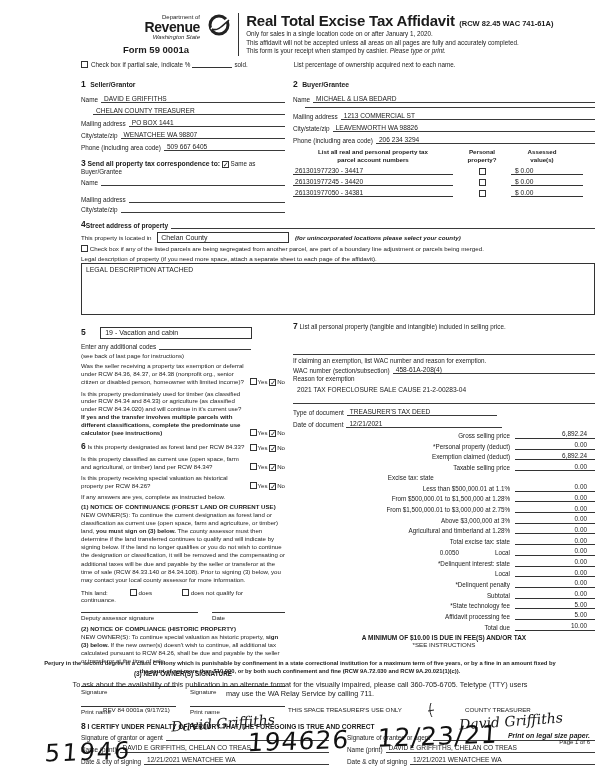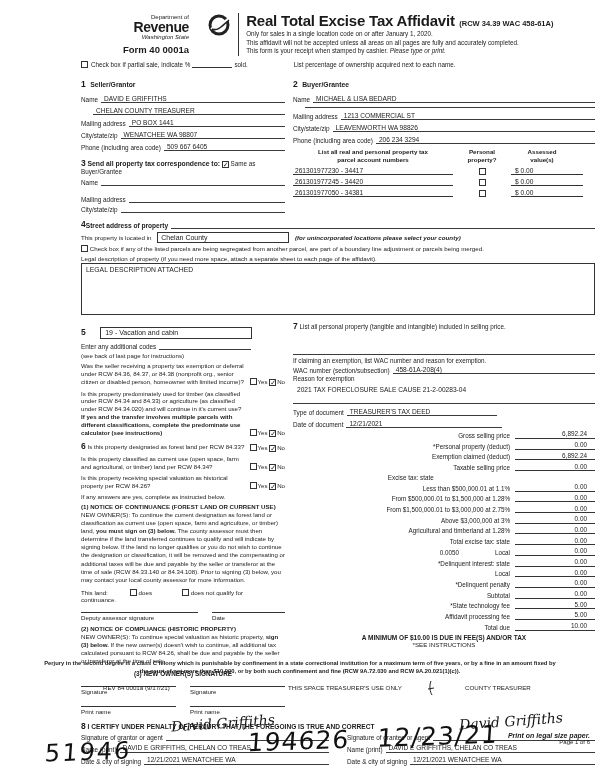--- a/index.html
+++ b/index.html
@@ -4,21 +4,21 @@
 <style>
   * { margin:0; padding:0; box-sizing:border-box; }
   html,body { background:#ffffff; }
   .page { width:600px; height:778px; position:relative; background:#ffffff;
           font-family:"Liberation Sans","DejaVu Sans",sans-serif; color:#1b1b1b; overflow:hidden; }
   .content { position:absolute; left:81px; top:13px; width:514px; }
 
   
   .hdr { display:flex; }
   .logo-block { width:150px; flex:none; }
-  .logo-row { display:flex; justify-content:flex-end; align-items:center; gap:18px; }
+  .logo-row { display:flex; justify-content:flex-end; align-items:center; gap:7px; }
   .logo-text { text-align:right; }
   .dept { font-size:6px; }
   .rev { font-size:14px; font-weight:bold; letter-spacing:-0.4px; line-height:1; }
   .wa { font-size:6px; font-style:italic; }
   .formno { font-size:9.5px; font-weight:bold; margin-top:3px; text-align:center; }
   .vbar { width:1.2px; background:#333; margin:0 7px; }
   .titleline { line-height:1.05; }
   .title { font-size:15px; font-weight:bold; letter-spacing:-0.2px; }
   .rcw { font-size:7.5px; font-weight:bold; }
   .sub { font-size:6.3px; line-height:1.4; }
@@ -110,27 +110,27 @@
             <div class="wa i">Washington State</div>
           </div>
           <span>
             <svg width="24" height="24" viewBox="0 0 24 24">
               <circle cx="12" cy="12" r="9" fill="none" stroke="#222" stroke-width="3"></circle>
               <path d="M4 15 C 10 18, 16 10, 21 6" stroke="#fff" stroke-width="2.5" fill="none"></path>
               <path d="M5 16 C 11 19, 17 11, 22 7" stroke="#222" stroke-width="1.6" fill="none"></path>
             </svg>
           </span>
         </div>
-        <div class="formno">Form 40 0001a</div>
+        <div class="formno">Form 59 0001a</div>
       </div>
       <div class="vbar"></div>
       <div class="title-block">
         <div class="titleline">
           <span class="title">Real Total Excise Tax Affidavit</span>
-          <span class="rcw">(RCW 34.39 WAC 458-61A)</span>
+          <span class="rcw">(RCW 82.45 WAC 741-61A)</span>
         </div>
         <div class="sub">Only for sales in a single location code on or after January 1, 2020.</div>
         <div class="sub">This affidavit will not be accepted unless all areas on all pages are fully and accurately completed.</div>
         <div class="sub"><span>This form is your receipt when stamped by cashier. </span><span class="i">Please type or print.</span></div>
       </div>
     </div>
 
     <div class="toprow">
       <span class="cb"></span>
       <span style="margin-left:3px">Check box if partial sale, indicate %</span>
@@ -456,20 +456,21 @@
             </div>
         </div>
       </div>
       <span class="script" style="left:90px; top:-6px">David Griffiths</span>
       <span class="script" style="left:378px; top:-8px">David Griffiths</span>
     </div>
   </div>
 
   <div class="foot">
     <div class="perjury"><span class="b">Perjury in the second degree</span><span> is a class C felony which is punishable by confinement in a state correctional institution for a maximum term of five years, or by a fine in an amount fixed by the court of not more than $10,000, or by both such confinement and fine (RCW 9A.72.030 and RCW 9A.20.021(1)(c)).</span></div>
+    <div class="tty">To ask about the availability of this publication in an alternate format for the visually impaired, please call 360-705-6705. Teletype (TTY) users may use the WA Relay Service by calling 711.</div>
     <div class="footrow">
       <span class="fr-left">REV 84 0001a  (9/17/21)</span>
       <span class="fr-mid">THIS SPACE TREASURER'S USE ONLY</span>
       <span class="fr-right">COUNTY TREASURER</span>
       <svg width="14" height="16" style="position:absolute; left:424px; top:-4px">
         <path d="M7 1 C 5 6, 6 12, 8 15 M4 9 L 10 8" stroke="#222" stroke-width="1" fill="none"></path>
       </svg>
     </div>
     <div class="hand hw-left">51946</div>
     <div class="hand hw-stamp">

